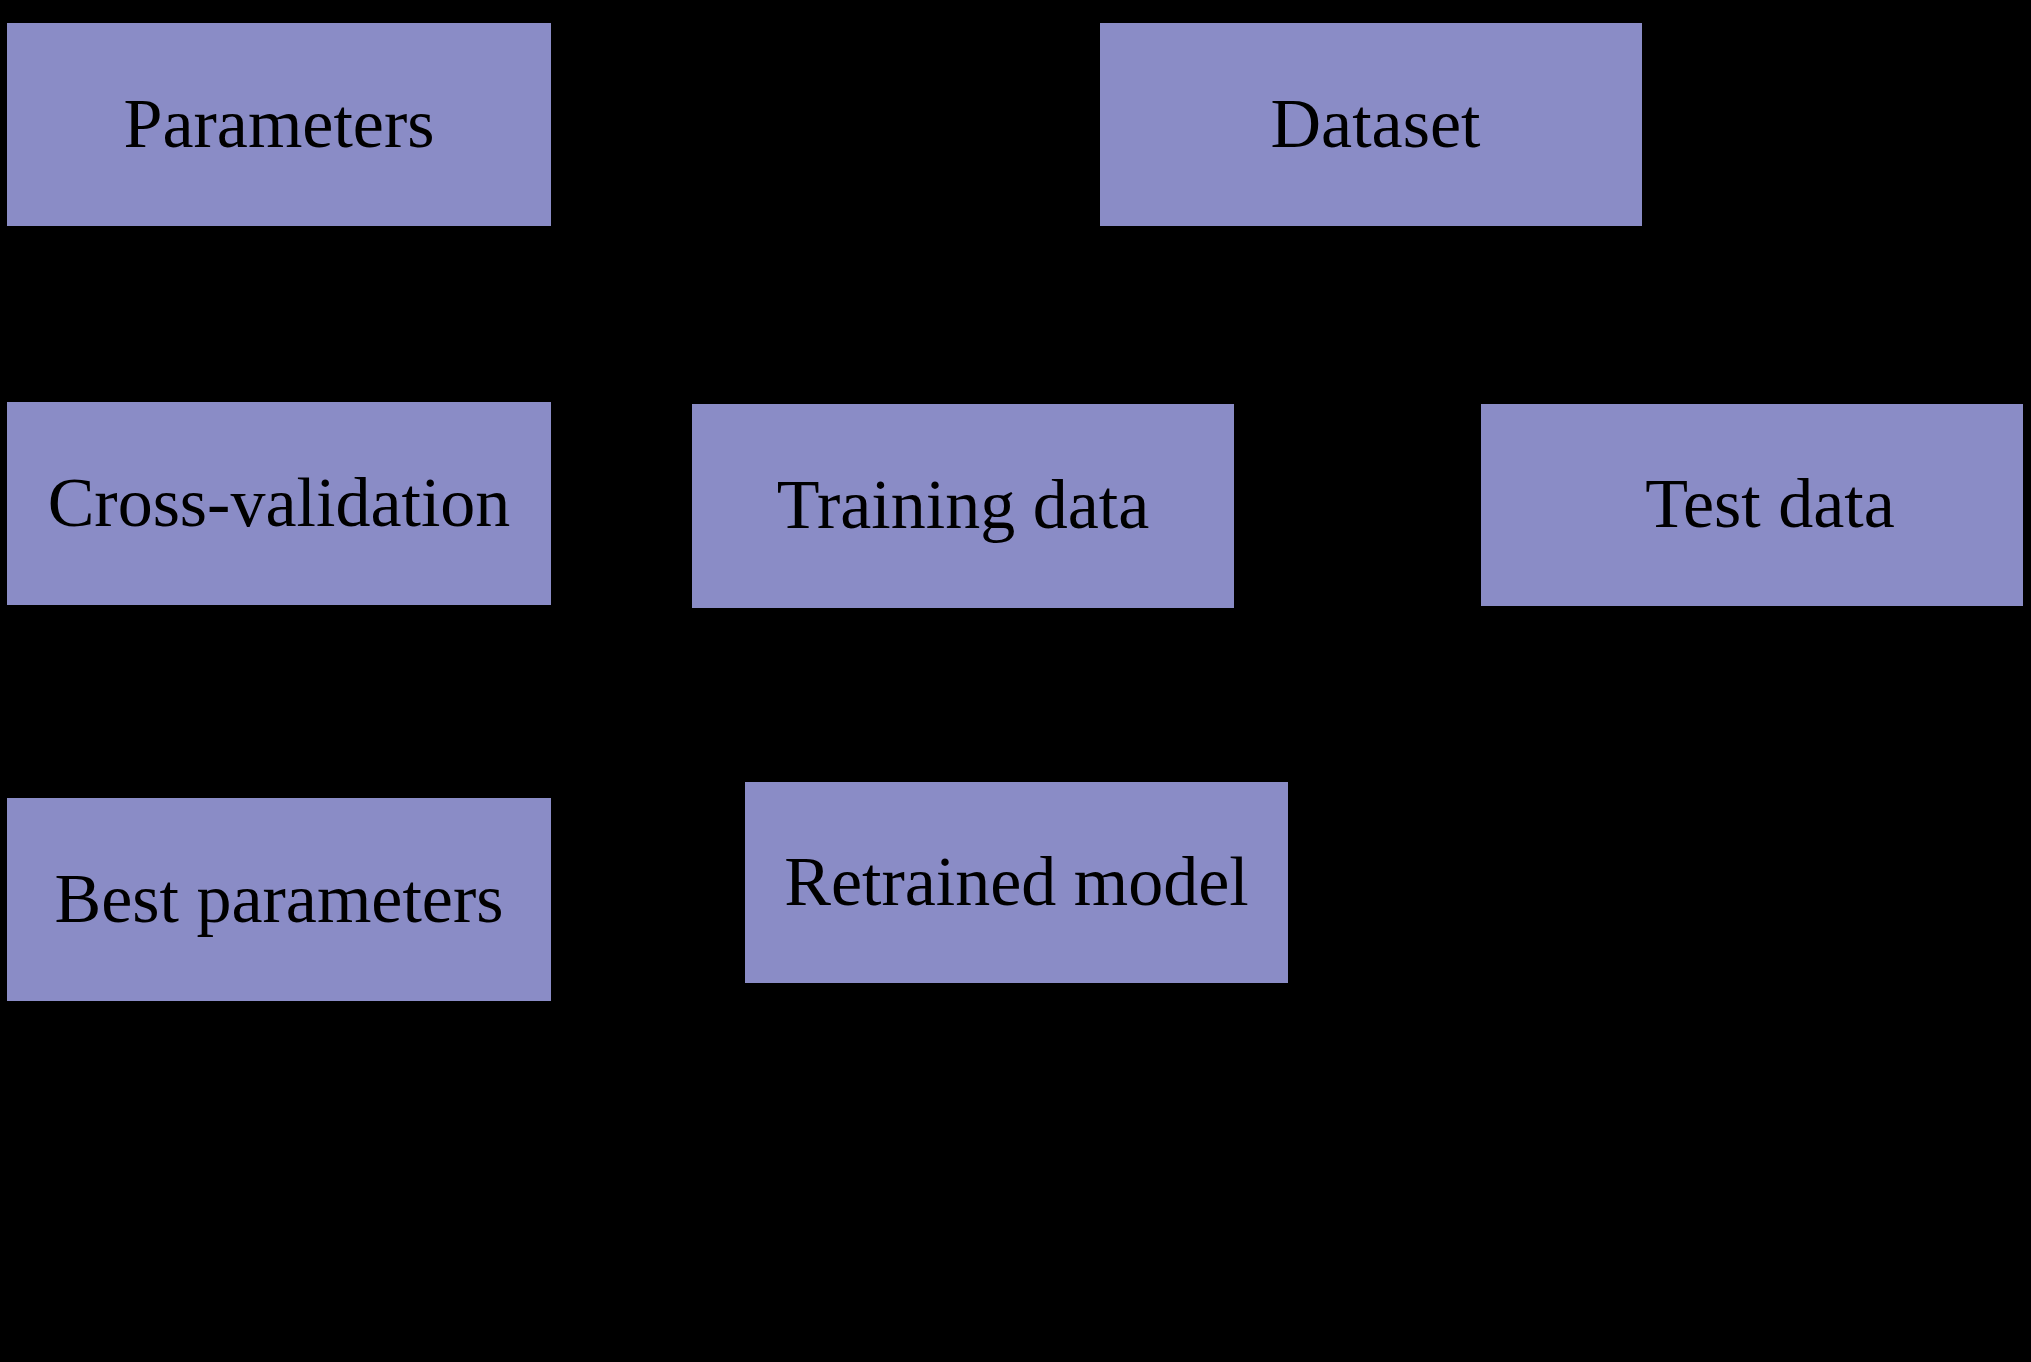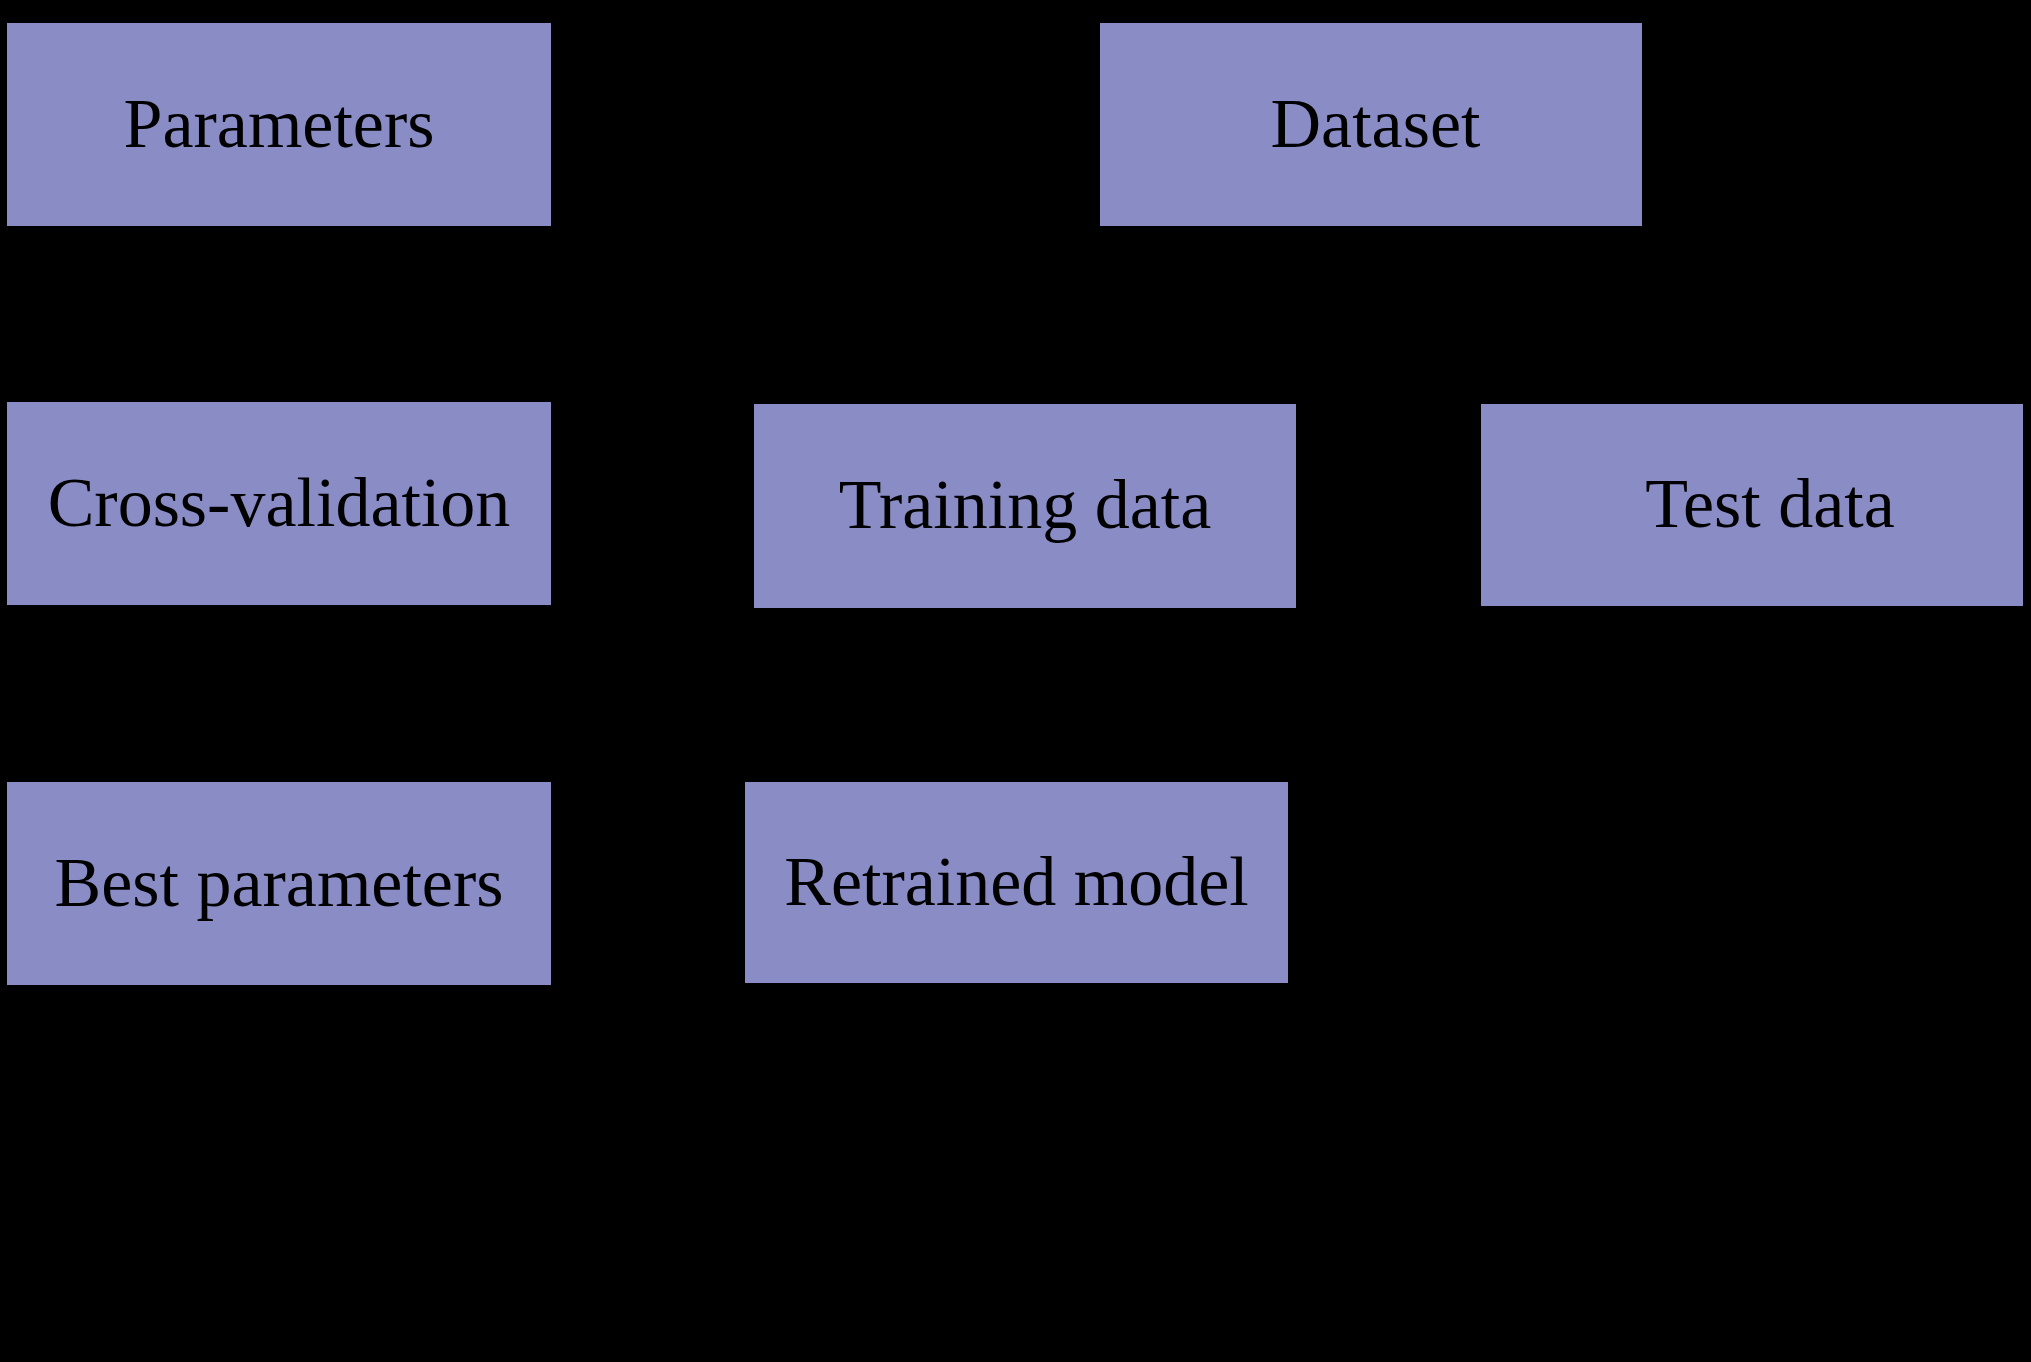--- a/index.html
+++ b/index.html
@@ -34,23 +34,23 @@
   }
   .node .node-label {
     display: block;
     transform: translateY(-1px);
   }
 
   
   #node-parameters        { left: 7px;    top: 7px;    width: 544px; height: 203px; }
   #node-dataset           { left: 1100px; top: 7px;    width: 542px; height: 203px; padding-left: 9px; }
   #node-cross-validation  { left: 7px;    top: 386px;  width: 544px; height: 203px; }
-  #node-training-data     { left: 754px;  top: 388px;  width: 542px; height: 204px; }
+  #node-training-data     { left: 692px;  top: 388px;  width: 542px; height: 204px; }
   #node-test-data         { left: 1481px; top: 388px;  width: 542px; height: 202px; padding-left: 36px; }
-  #node-best-parameters   { left: 7px;    top: 766px;  width: 544px; height: 203px; }
+  #node-best-parameters   { left: 7px;    top: 782px;  width: 544px; height: 203px; }
   #node-retrained-model   { left: 745px;  top: 766px;  width: 543px; height: 201px; }
   #node-final-evaluation  { left: 1100px; top: 1150px; width: 542px; height: 212px; }
 </style>
 </head>
 <body>
 
 <div id="canvas">
 
   <div class="node" id="node-parameters">
     <span class="node-label">Parameters</span>

